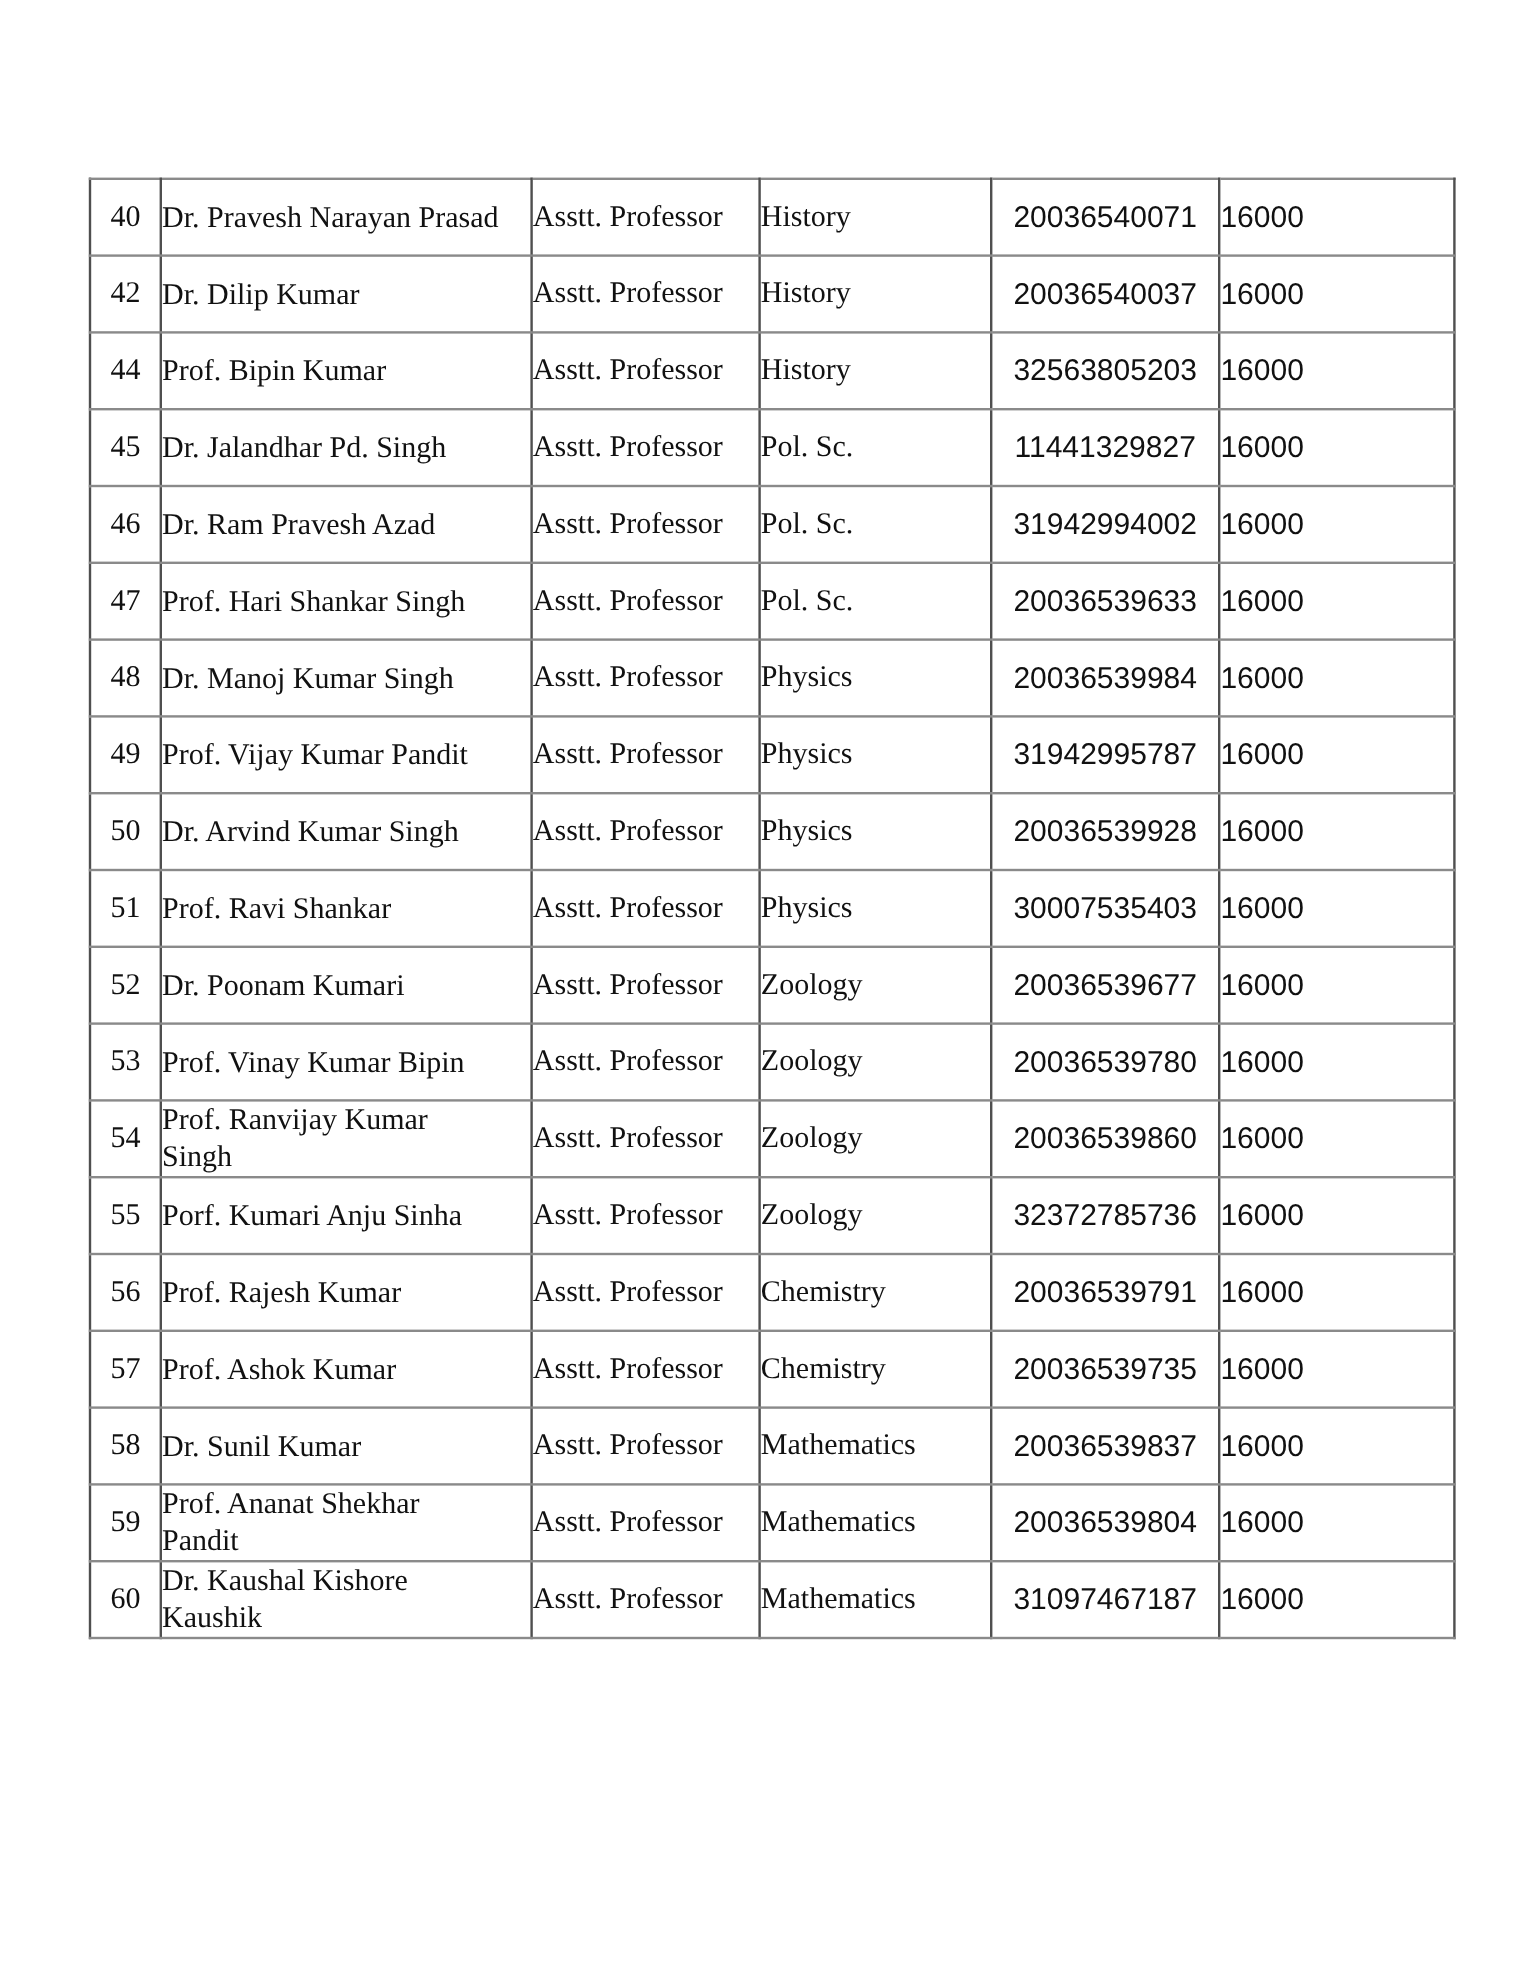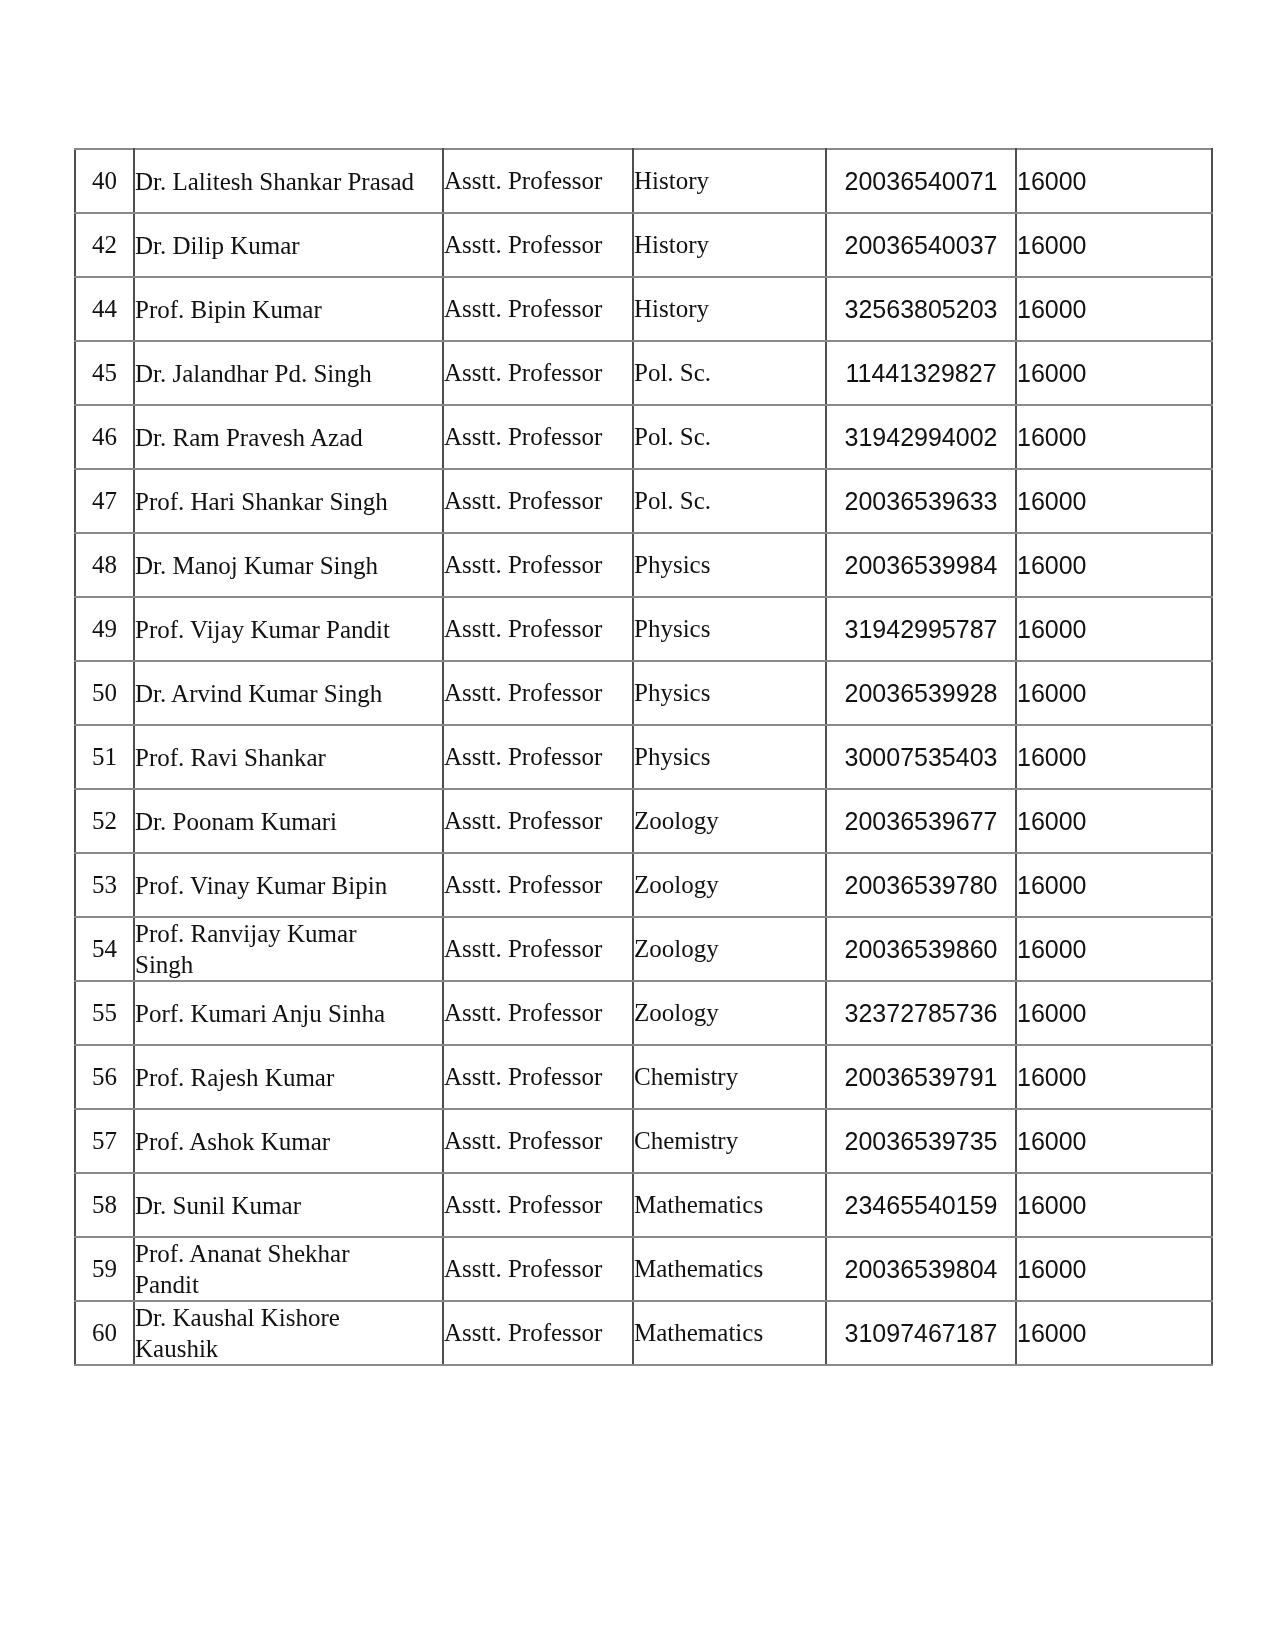--- a/index.html
+++ b/index.html
@@ -76,21 +76,21 @@
       <col style="width:59px">
       <col style="width:309px">
       <col style="width:190px">
       <col style="width:193px">
       <col style="width:190px">
       <col style="width:196px">
     </colgroup>
     <tbody>
         <tr>
     <td class="c-sl">40</td>
-    <td class="c-name">Dr. Lalitesh Shankar Prasad</td>
+    <td class="c-name">Dr. Pravesh Narayan Prasad</td>
     <td class="c-desig">Asstt. Professor</td>
     <td class="c-dept">History</td>
     <td class="c-acct">20036540071</td>
     <td class="c-amt">16000</td>
   </tr>
         <tr>
     <td class="c-sl">42</td>
     <td class="c-name">Dr. Dilip Kumar</td>
     <td class="c-desig">Asstt. Professor</td>
     <td class="c-dept">History</td>
@@ -208,21 +208,21 @@
     <td class="c-desig">Asstt. Professor</td>
     <td class="c-dept">Chemistry</td>
     <td class="c-acct">20036539735</td>
     <td class="c-amt">16000</td>
   </tr>
         <tr>
     <td class="c-sl">58</td>
     <td class="c-name">Dr. Sunil Kumar</td>
     <td class="c-desig">Asstt. Professor</td>
     <td class="c-dept">Mathematics</td>
-    <td class="c-acct">23465540159</td>
+    <td class="c-acct">20036539837</td>
     <td class="c-amt">16000</td>
   </tr>
         <tr>
     <td class="c-sl">59</td>
     <td class="c-name">Prof. Ananat Shekhar
 Pandit</td>
     <td class="c-desig">Asstt. Professor</td>
     <td class="c-dept">Mathematics</td>
     <td class="c-acct">20036539804</td>
     <td class="c-amt">16000</td>

